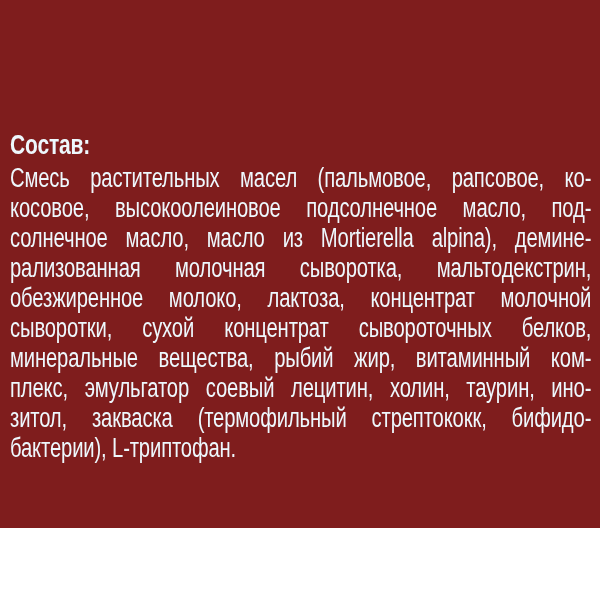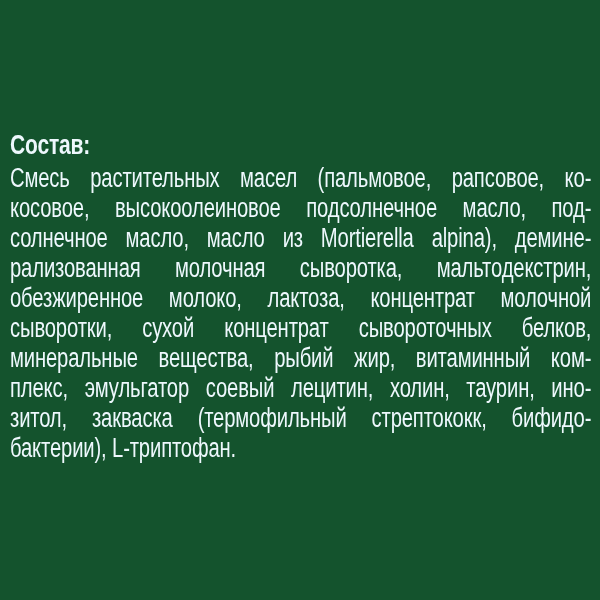--- a/index.html
+++ b/index.html
@@ -8,22 +8,22 @@
   }
   body {
     width: 600px;
     height: 600px;
     overflow: hidden;
     font-family: "Liberation Sans", sans-serif;
   }
   .page {
     position: relative;
     width: 600px;
-    height: 600px;
-    background: #14532d;
+    height: 528px;
+    background: #7f1d1d;
   }
   .ingredients {
     position: absolute;
     left: 10px;
     top: 130px;
     width: 775px;              
     transform: scaleX(0.75);   
     transform-origin: left top;
     color: #eef8fd;
   }

